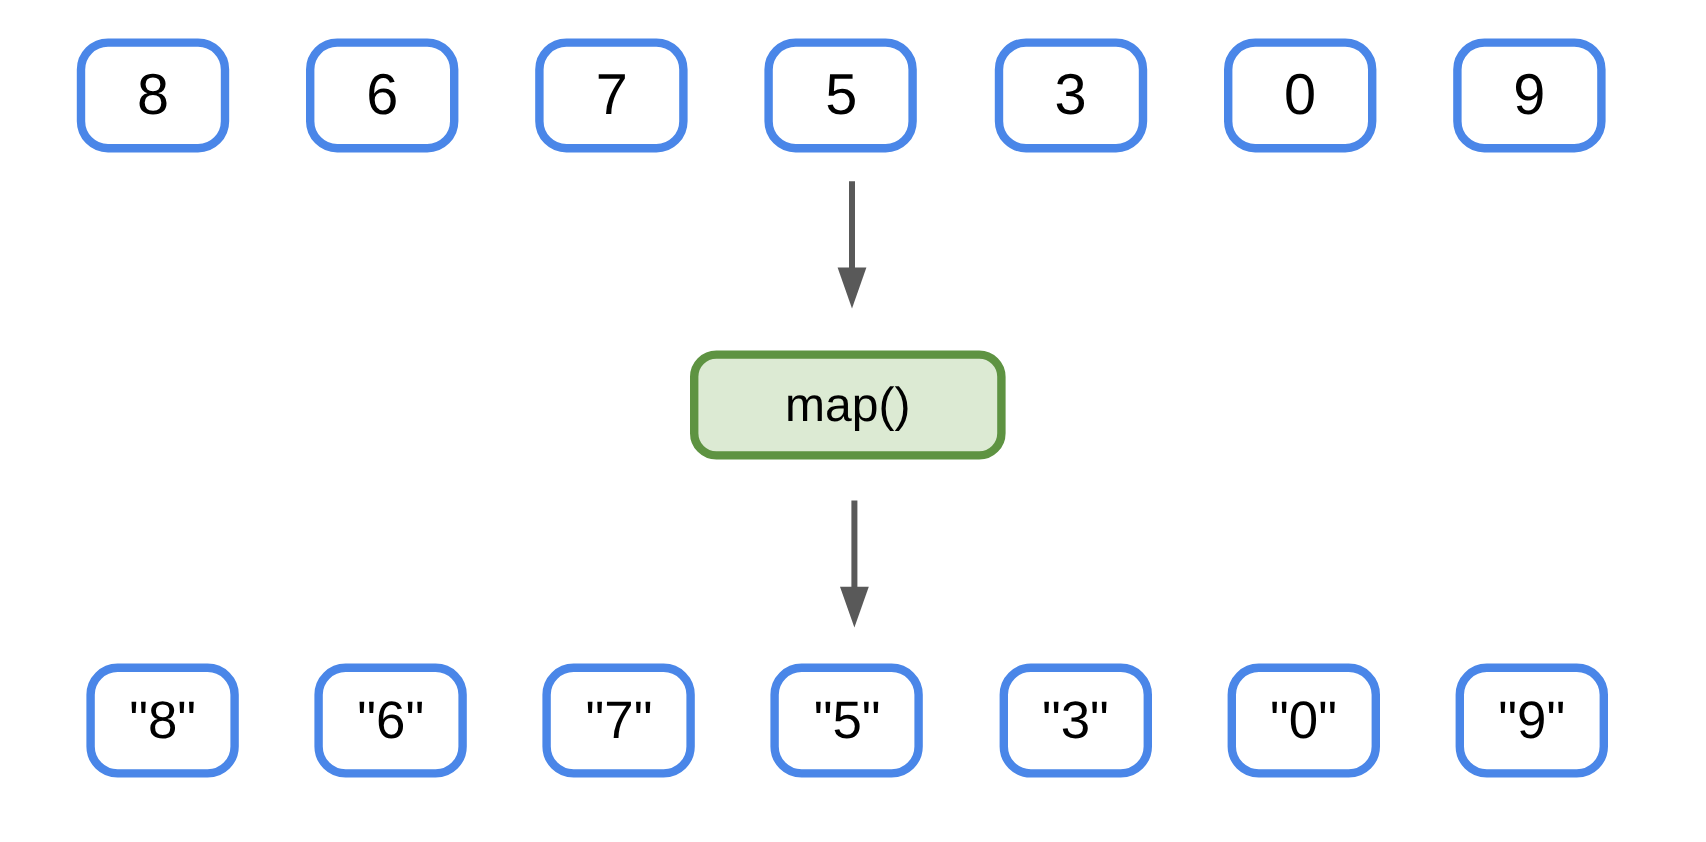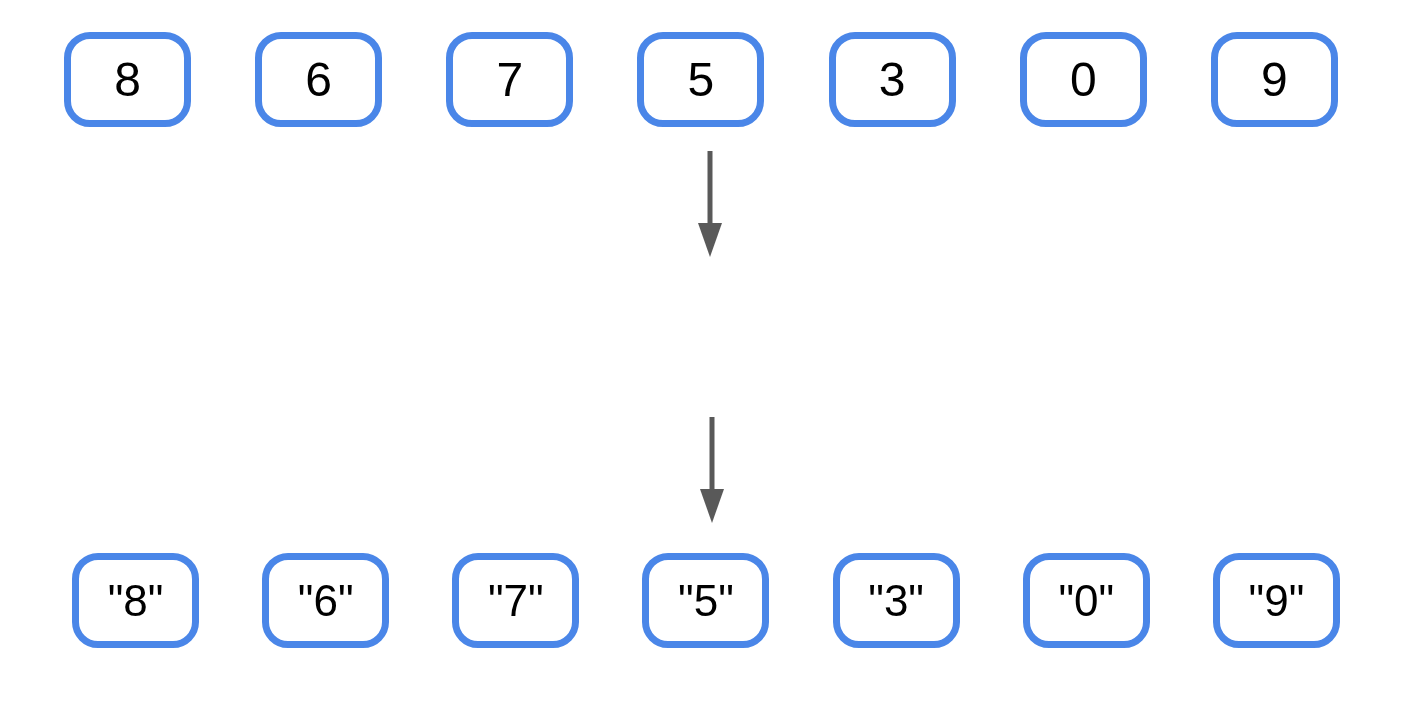--- a/index.html
+++ b/index.html
@@ -88,20 +88,23 @@
       <div class="cell">
         <span>9</span>
       </div>
     </div>
 
   <svg class="arrow arrow-1" width="30" height="108" viewBox="0 0 30 108" aria-hidden="true">
     <line x1="15" y1="1" x2="15" y2="76" stroke="currentColor" stroke-width="5"></line>
     <polygon points="3,73 27,73 15,107" fill="currentColor"></polygon>
   </svg>
 
+  <div class="fn-box">
+    <span>map()</span>
+  </div>
 
   <svg class="arrow arrow-2" width="30" height="108" viewBox="0 0 30 108" aria-hidden="true">
     <line x1="15" y1="1" x2="15" y2="76" stroke="currentColor" stroke-width="5"></line>
     <polygon points="3,73 27,73 15,107" fill="currentColor"></polygon>
   </svg>
 
   <div class="row row-bottom">
       <div class="cell">
         <span>"8"</span>
       </div>

